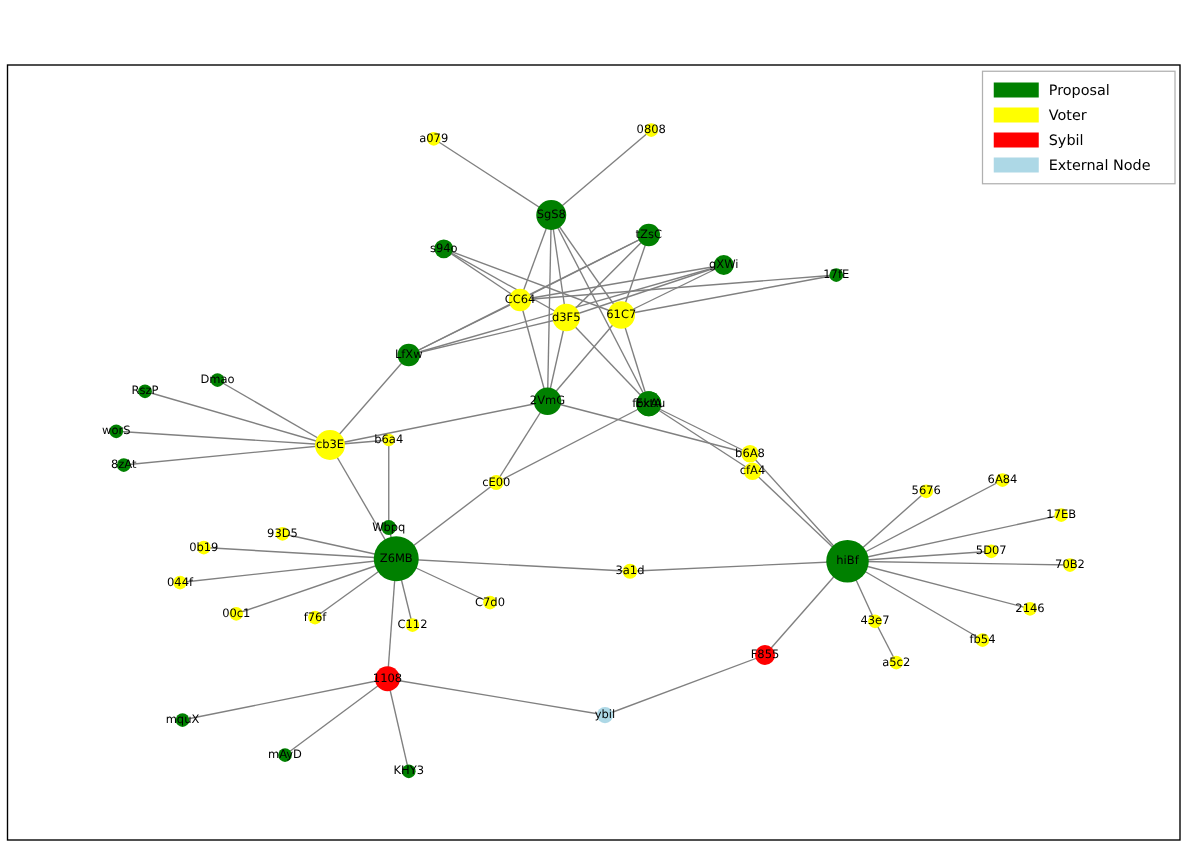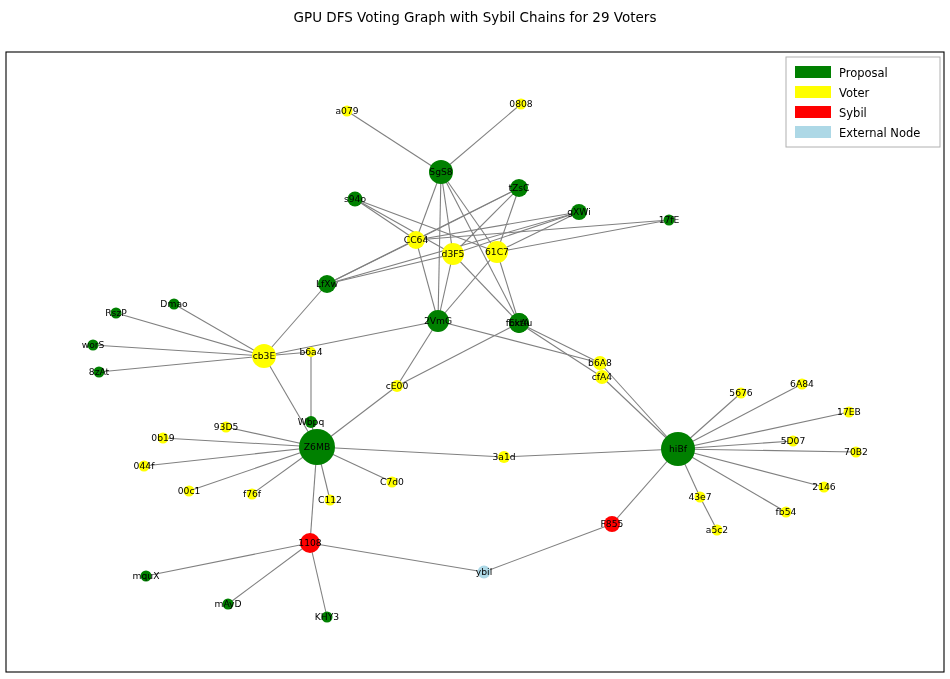--- a/index.html
+++ b/index.html
@@ -70,21 +70,20 @@
   .legend-swatch {
     stroke: none;
   }
 </style>
 </head>
 <body>
 
 <div id="root">
 
   <div class="title-block">
-    <div class="title-line1">GPU DFS Voting Graph with Sybil Chains for 29 Voters</div>
   </div>
 
   <svg id="graph" width="950" height="679">
     <rect class="plot-frame" x="6" y="52" width="938" height="620"></rect>
     <g id="edges-layer">
         <line x1="347" y1="111" x2="441" y2="172" class="edge" stroke="#808080"></line>
         <line x1="521" y1="104" x2="441" y2="172" class="edge" stroke="#808080"></line>
         <line x1="441" y1="172" x2="416" y2="240" class="edge" stroke="#808080"></line>
         <line x1="441" y1="172" x2="453" y2="254" class="edge" stroke="#808080"></line>
         <line x1="441" y1="172" x2="497" y2="252" class="edge" stroke="#808080"></line>

